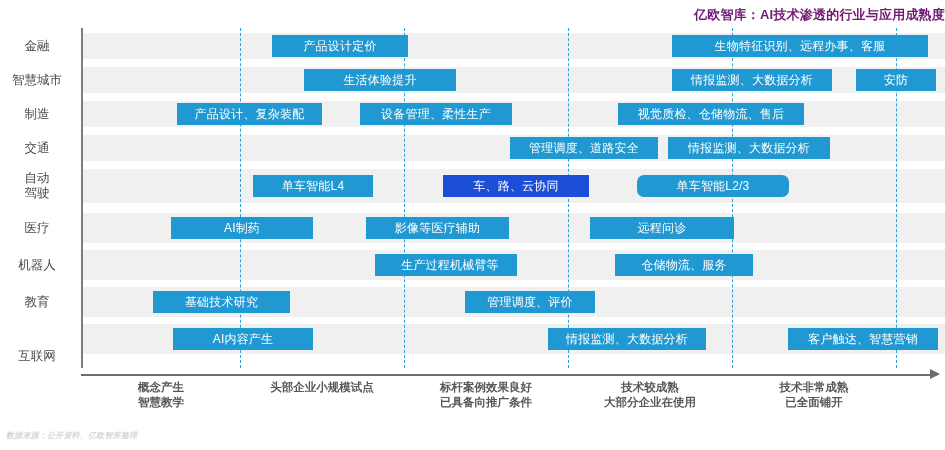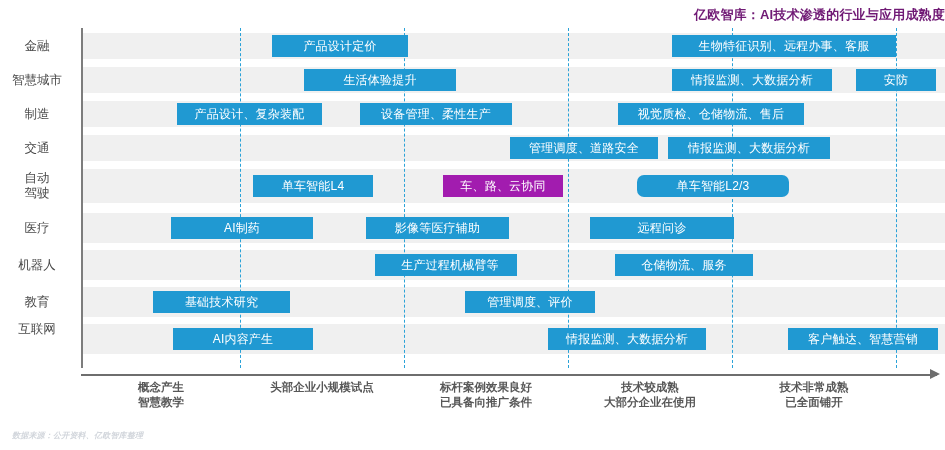--- a/index.html
+++ b/index.html
@@ -104,21 +104,20 @@
   }
   #source-note {
     position: absolute;
     left: 6px;
     top: 430px;
     font-size: 8px;
     font-style: italic;
     font-weight: bold;
     color: #d2d6dc;
     letter-spacing: 0.2px;
-    margin-left: 6px;
   }
 </style>
 </head>
 <body>
 
 <div id="chart-title">亿欧智库：AI技术渗透的行业与应用成熟度</div>
 
 <div id="plot-area">
     <div id="y-axis-line"></div>
     <div class="row-band" style="top: 5px; height: 26px;"></div>
@@ -148,40 +147,40 @@
     </div>
     <div class="row-band" style="top: 222px; height: 30px;"></div>
     <div class="row-label" style="top: 229.5px;">
       <div>机器人</div>
     </div>
     <div class="row-band" style="top: 259px; height: 30px;"></div>
     <div class="row-label" style="top: 266.5px;">
       <div>教育</div>
     </div>
     <div class="row-band" style="top: 296px; height: 30px;"></div>
-    <div class="row-label" style="top: 294px; text-align: center;">
+    <div class="row-label" style="top: 321px; text-align: center;">
       <div>互联网</div>
     </div>
     <div class="grid-line" style="left: 240px;"></div>
     <div class="grid-line" style="left: 404px;"></div>
     <div class="grid-line" style="left: 568px;"></div>
     <div class="grid-line" style="left: 732px;"></div>
     <div class="grid-line" style="left: 896px;"></div>
     <div class="cell-box" style="left: 272px; width: 136px; height: 22px; top: 7px; background: rgb(32, 153, 210);">产品设计定价</div>
-    <div class="cell-box" style="left: 672px; width: 224px; height: 22px; top: 7px; background: rgb(32, 153, 210);">生物特征识别、远程办事、客服</div>
+    <div class="cell-box" style="left: 672px; width: 256px; height: 22px; top: 7px; background: rgb(32, 153, 210);">生物特征识别、远程办事、客服</div>
     <div class="cell-box" style="left: 304px; width: 152px; height: 22px; top: 41px; background: rgb(32, 153, 210);">生活体验提升</div>
     <div class="cell-box" style="left: 672px; width: 160px; height: 22px; top: 41px; background: rgb(32, 153, 210);">情报监测、大数据分析</div>
     <div class="cell-box" style="left: 856px; width: 80px; height: 22px; top: 41px; background: rgb(32, 153, 210);">安防</div>
     <div class="cell-box" style="left: 177px; width: 145px; height: 22px; top: 75px; background: rgb(32, 153, 210);">产品设计、复杂装配</div>
     <div class="cell-box" style="left: 360px; width: 152px; height: 22px; top: 75px; background: rgb(32, 153, 210);">设备管理、柔性生产</div>
     <div class="cell-box" style="left: 618px; width: 186px; height: 22px; top: 75px; background: rgb(32, 153, 210);">视觉质检、仓储物流、售后</div>
     <div class="cell-box" style="left: 510px; width: 148px; height: 22px; top: 109px; background: rgb(32, 153, 210);">管理调度、道路安全</div>
     <div class="cell-box" style="left: 668px; width: 162px; height: 22px; top: 109px; background: rgb(32, 153, 210);">情报监测、大数据分析</div>
     <div class="cell-box" style="left: 253px; width: 120px; height: 22px; top: 147px; background: rgb(32, 153, 210);">单车智能L4</div>
-    <div class="cell-box" style="left: 443px; width: 120px; height: 22px; top: 147px; background: #a21caf;">车、路、云协同</div>
+    <div class="cell-box" style="left: 443px; width: 146px; height: 22px; top: 147px; background: #1d4ed8;">车、路、云协同</div>
     <div class="cell-box" style="left: 637px; width: 152px; height: 22px; top: 147px; background: rgb(32, 153, 210); border-radius: 7px;">单车智能L2/3</div>
     <div class="cell-box" style="left: 171px; width: 142px; height: 22px; top: 189px; background: rgb(32, 153, 210);">AI制药</div>
     <div class="cell-box" style="left: 366px; width: 143px; height: 22px; top: 189px; background: rgb(32, 153, 210);">影像等医疗辅助</div>
     <div class="cell-box" style="left: 590px; width: 144px; height: 22px; top: 189px; background: rgb(32, 153, 210);">远程问诊</div>
     <div class="cell-box" style="left: 375px; width: 142px; height: 22px; top: 226px; background: rgb(32, 153, 210); padding-left: 8px;">生产过程机械臂等</div>
     <div class="cell-box" style="left: 153px; width: 137px; height: 22px; top: 263px; background: rgb(32, 153, 210);">基础技术研究</div>
     <div class="cell-box" style="left: 615px; width: 138px; height: 22px; top: 226px; background: rgb(32, 153, 210);">仓储物流、服务</div>
     <div class="cell-box" style="left: 465px; width: 130px; height: 22px; top: 263px; background: rgb(32, 153, 210);">管理调度、评价</div>
     <div class="cell-box" style="left: 173px; width: 140px; height: 22px; top: 300px; background: rgb(32, 153, 210);">AI内容产生</div>
     <div class="cell-box" style="left: 548px; width: 158px; height: 22px; top: 300px; background: rgb(32, 153, 210);">情报监测、大数据分析</div>

